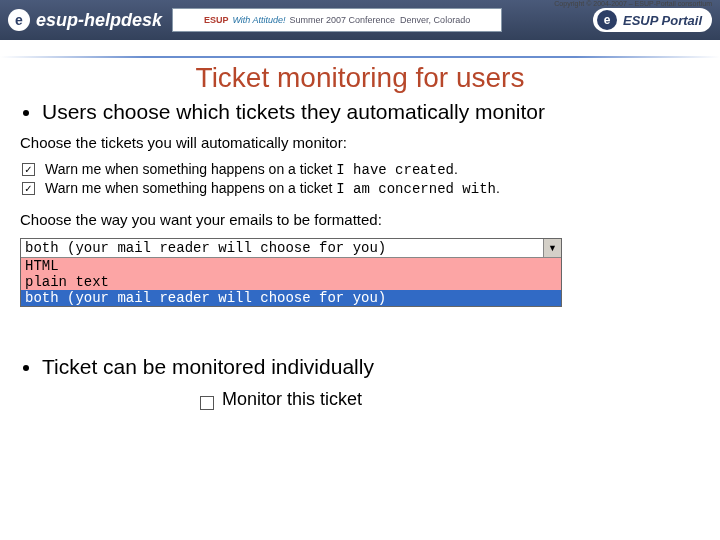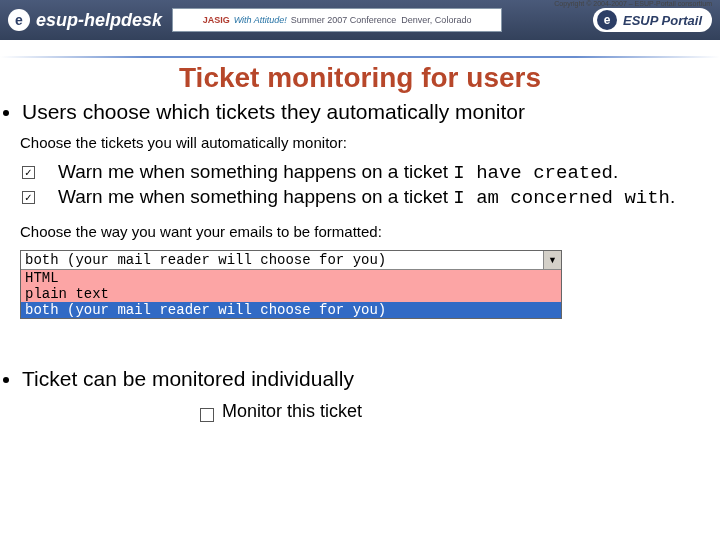--- a/index.html
+++ b/index.html
@@ -54,32 +54,32 @@
     font-size: 7px; color: #444;
   }
   .hr-blue {
     height: 2px;
     margin-top: 16px;
     background: linear-gradient(to right, rgba(100,140,200,0) 0%, #6a8ecf 20%, #6a8ecf 80%, rgba(100,140,200,0) 100%);
   }
   .slide-title {
     text-align: center;
     color: #b7472a;
-    font-weight: bold;
+    font-weight: normal;
     font-size: 28px;
     margin: 4px 0 6px 0;
   }
   ul.bullets { margin: 0 0 10px 22px; padding: 0; }
-  ul.bullets li { font-size: 21px; list-style: disc; margin-bottom: 6px; }
+  ul.bullets li { font-size: 21px; list-style: disc; margin-bottom: 6px; margin-left: 20px; }
   .form-area {
     padding: 0 20px;
     font-family: Verdana, Arial, sans-serif;
   }
   .form-label { font-size: 15px; margin: 6px 0 10px 0; }
-  .cb-row { display:flex; align-items:center; gap:23px; font-size:19px; margin:2px 0 2px 2px; }
+  .cb-row { display:flex; align-items:center; gap:10px; font-size:14px; margin:2px 0 2px 2px; }
   .cb {
     width:13px; height:13px; border:1px solid #555; background:#fff;
     display:inline-flex; align-items:center; justify-content:center;
     font-size:10px; line-height:1; color:#000;
   }
   .cb.checked::after { content:"✓"; }
   .mono { font-family: "Courier New", monospace; }
   .select-box {
     margin-top: 4px;
     width: 542px;
@@ -111,21 +111,21 @@
 <body>
 
 <div class="copyright">Copyright © 2004-2007 – ESUP-Portail consortium</div>
 
 <div class="topbar">
   <div class="brand-left">
     <span class="brand-circle">e</span>
     <span>esup-helpdesk</span>
   </div>
   <div class="conf-banner">
-    <span class="j">JASIG</span>
+    <span class="j">ESUP</span>
       <span class="wa">With Attitude!</span>
     <span>Summer 2007 Conference&nbsp;&nbsp;Denver, Colorado</span>
   </div>
   <div class="spacer"></div>
   <div class="brand-right">
     <span class="circ">e</span>
     <span>ESUP Portail</span>
   </div>
 </div>
 

